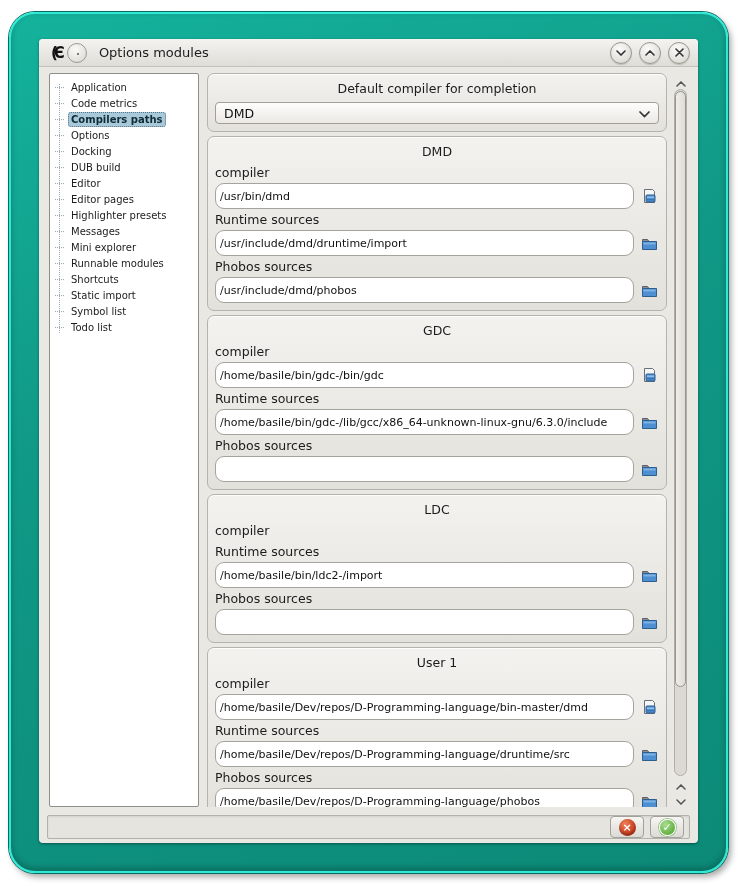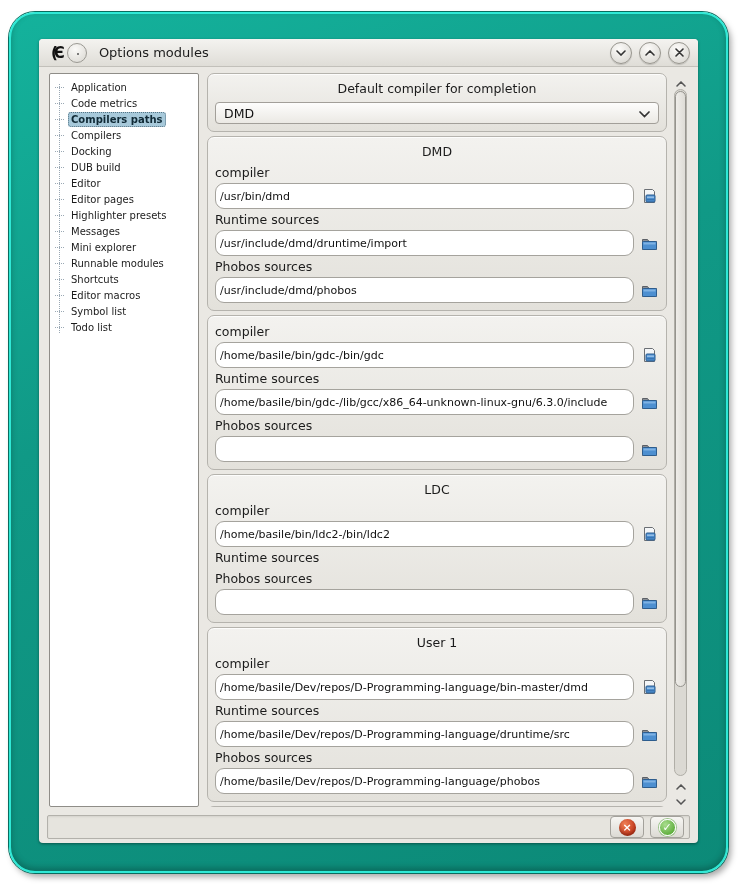--- a/index.html
+++ b/index.html
@@ -164,21 +164,21 @@
         <div class="tree-item">
             <span class="branch"></span>
             <span class="tree-label">Code metrics</span>
           </div>
         <div class="tree-item selected">
             <span class="branch"></span>
             <span class="tree-label">Compilers paths</span>
           </div>
         <div class="tree-item">
             <span class="branch"></span>
-            <span class="tree-label">Compilers</span>
+            <span class="tree-label">Options</span>
           </div>
         <div class="tree-item">
             <span class="branch"></span>
             <span class="tree-label">Docking</span>
           </div>
         <div class="tree-item">
             <span class="branch"></span>
             <span class="tree-label">DUB build</span>
           </div>
         <div class="tree-item">
@@ -204,21 +204,21 @@
         <div class="tree-item">
             <span class="branch"></span>
             <span class="tree-label">Runnable modules</span>
           </div>
         <div class="tree-item">
             <span class="branch"></span>
             <span class="tree-label">Shortcuts</span>
           </div>
         <div class="tree-item">
             <span class="branch"></span>
-            <span class="tree-label">Editor macros</span>
+            <span class="tree-label">Static import</span>
           </div>
         <div class="tree-item">
             <span class="branch"></span>
             <span class="tree-label">Symbol list</span>
           </div>
         <div class="tree-item">
             <span class="branch"></span>
             <span class="tree-label">Todo list</span>
           </div>
       </div>
@@ -262,20 +262,21 @@
               <input value="/usr/include/dmd/phobos" style="">
               <button class="icon-btn"><span><svg width="17" height="16" viewBox="0 0 17 16">
                       <path d="M1.5 4.5 h5 l1.5 2 h7.5 v8 h-14 z" fill="#8b9097" stroke="#5c6066"></path>
                       <rect x="1.5" y="6.5" width="14" height="8" rx="1" fill="#4d8fd0" stroke="#2c5d8f"></rect>
                       <rect x="2.5" y="7.5" width="12" height="2" fill="#7fb2e3"></rect>
                     </svg></span></button>
             </div>
           </div>
 
           <div class="group">
+            <div class="group-title">GDC</div>
             <div class="field-label">compiler</div>
             <div class="field-row">
               <input value="/home/basile/bin/gdc-/bin/gdc" style="">
               <button class="icon-btn"><span><svg width="17" height="16" viewBox="0 0 17 16">
                       <path d="M3.5 1.5 h8 l2 2 v11 h-10 z" fill="#f4f6f8" stroke="#6b6f74"></path>
                       <rect x="5" y="7" width="9" height="7" rx="1" fill="#4d8fd0" stroke="#2c5d8f"></rect>
                       <rect x="6" y="8.5" width="7" height="1.4" fill="#9cc2e8"></rect>
                       <rect x="6" y="11" width="7" height="1.4" fill="#3a74b2"></rect>
                     </svg></span></button>
             </div>
@@ -295,30 +296,29 @@
                       <path d="M1.5 4.5 h5 l1.5 2 h7.5 v8 h-14 z" fill="#8b9097" stroke="#5c6066"></path>
                       <rect x="1.5" y="6.5" width="14" height="8" rx="1" fill="#4d8fd0" stroke="#2c5d8f"></rect>
                       <rect x="2.5" y="7.5" width="12" height="2" fill="#7fb2e3"></rect>
                     </svg></span></button>
             </div>
           </div>
 
           <div class="group">
             <div class="group-title">LDC</div>
             <div class="field-label">compiler</div>
-            <div class="field-row">
-              <input value="/home/basile/bin/ldc2-/bin/ldc2" style="">
-              <button class="icon-btn"><span><svg width="17" height="16" viewBox="0 0 17 16">
-                      <path d="M3.5 1.5 h8 l2 2 v11 h-10 z" fill="#f4f6f8" stroke="#6b6f74"></path>
-                      <rect x="5" y="7" width="9" height="7" rx="1" fill="#4d8fd0" stroke="#2c5d8f"></rect>
-                      <rect x="6" y="8.5" width="7" height="1.4" fill="#9cc2e8"></rect>
-                      <rect x="6" y="11" width="7" height="1.4" fill="#3a74b2"></rect>
-                    </svg></span></button>
-            </div>
             <div class="field-label">Runtime sources</div>
+            <div class="field-row">
+              <input value="/home/basile/bin/ldc2-/import" style="">
+              <button class="icon-btn"><span><svg width="17" height="16" viewBox="0 0 17 16">
+                      <path d="M1.5 4.5 h5 l1.5 2 h7.5 v8 h-14 z" fill="#8b9097" stroke="#5c6066"></path>
+                      <rect x="1.5" y="6.5" width="14" height="8" rx="1" fill="#4d8fd0" stroke="#2c5d8f"></rect>
+                      <rect x="2.5" y="7.5" width="12" height="2" fill="#7fb2e3"></rect>
+                    </svg></span></button>
+            </div>
             <div class="field-label">Phobos sources</div>
             <div class="field-row">
               <input value="" style="">
               <button class="icon-btn"><span><svg width="17" height="16" viewBox="0 0 17 16">
                       <path d="M1.5 4.5 h5 l1.5 2 h7.5 v8 h-14 z" fill="#8b9097" stroke="#5c6066"></path>
                       <rect x="1.5" y="6.5" width="14" height="8" rx="1" fill="#4d8fd0" stroke="#2c5d8f"></rect>
                       <rect x="2.5" y="7.5" width="12" height="2" fill="#7fb2e3"></rect>
                     </svg></span></button>
             </div>
           </div>

